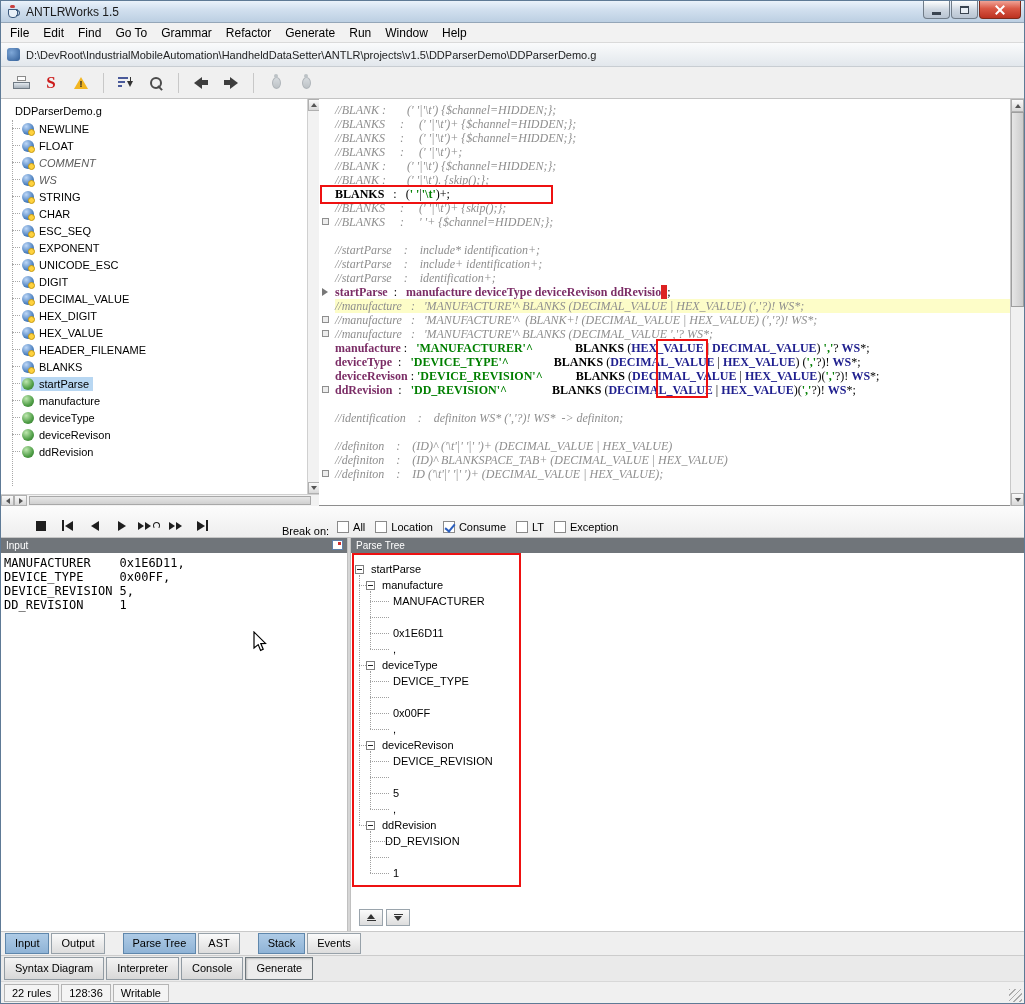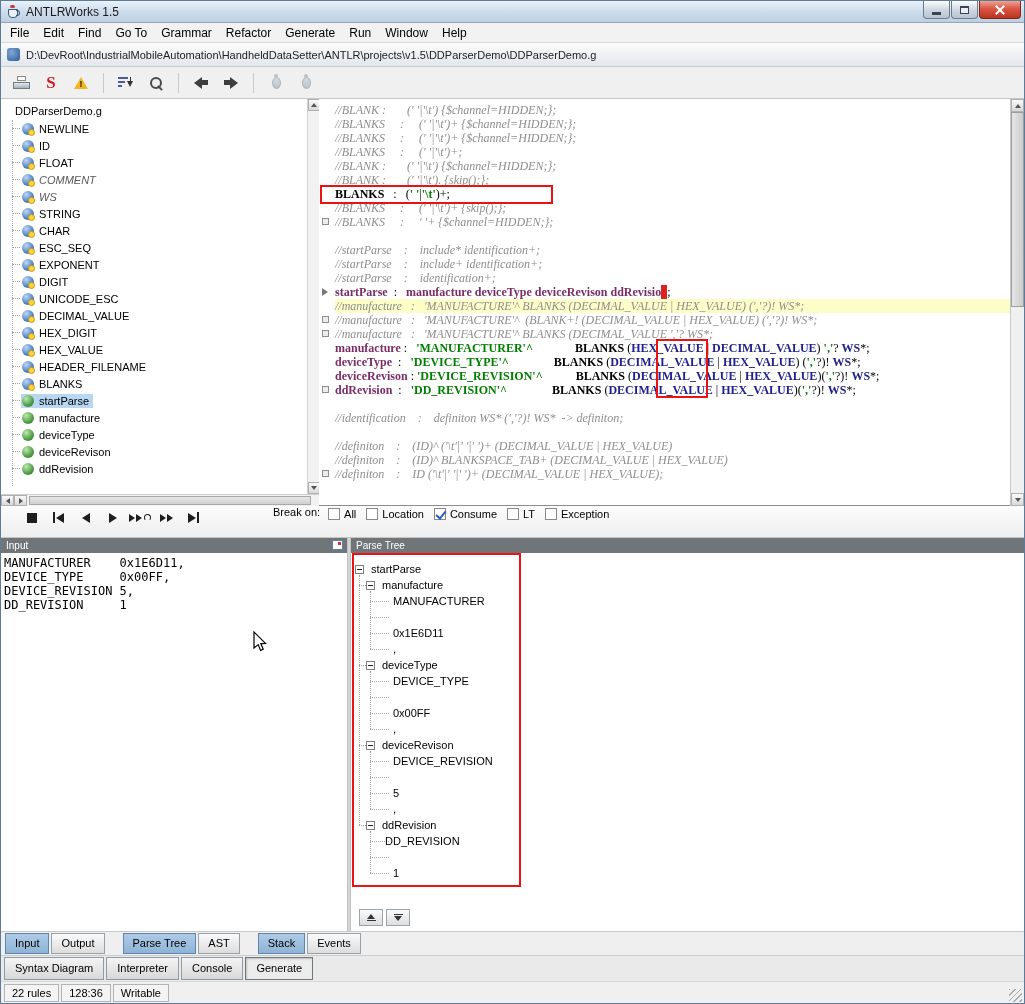--- a/index.html
+++ b/index.html
@@ -95,21 +95,21 @@
 .editor-vscroll{position:absolute;right:0;top:0;width:14px;height:407px;background:#F0F0F0;border-left:1px solid #C8C8C8;}
 .editor-vscroll .up{top:0;left:0;width:13px;height:13px;}
 .editor-vscroll .down{bottom:0;left:0;width:13px;height:13px;}
 .sb-thumb{position:absolute;top:13px;left:0;width:13px;height:195px;background:linear-gradient(90deg,#E6E6E6,#CCCCCC);border:1px solid #9E9E9E;}
 .tree-hscroll{position:absolute;left:0;top:395px;width:318px;height:12px;background:#F2F2F2;border-top:1px solid #D0D0D0;}
 .tree-hscroll .left{left:0;top:0;width:13px;height:11px;}
 .tree-hscroll .right{left:13px;top:0;width:13px;height:11px;}
 .hthumb{position:absolute;left:28px;top:1px;width:282px;height:9px;background:linear-gradient(#E6E6E6,#D0D0D0);border:1px solid #A8A8A8;}
 
 
-.debugbar{flex:0 0 32px;display:flex;align-items:flex-start;padding-left:17px;background:linear-gradient(#FCFCFC,#EEEEEE);border-bottom:1px solid #C6C6C6;}
+.debugbar{flex:0 0 32px;display:flex;align-items:flex-end;padding-left:26px;background:linear-gradient(#FCFCFC,#EEEEEE);border-bottom:1px solid #C6C6C6;}
 .dbtn{width:27px;height:23px;background:transparent;border:none;display:flex;align-items:center;justify-content:center;gap:1px;}
 .ic-stop{width:10px;height:10px;background:#1E1E1E;}
 .bar-l{width:2px;height:11px;background:#1E1E1E;}
 .bar-r{width:2px;height:11px;background:#1E1E1E;}
 .tri-l{width:0;height:0;border-top:5px solid transparent;border-bottom:5px solid transparent;border-right:8px solid #1E1E1E;}
 .tri-r{width:0;height:0;border-top:5px solid transparent;border-bottom:5px solid transparent;border-left:8px solid #1E1E1E;}
 .tri-r.sm,.tri-l.sm{border-top-width:4px;border-bottom-width:4px;border-left-width:6px;}
 .loop{width:7px;height:7px;border:1px solid #1E1E1E;border-radius:50%;border-bottom-color:transparent;margin-left:1px;}
 .break-label{margin-left:66px;margin-right:8px;font-size:11px;}
 .cb-wrap{display:inline-flex;align-items:center;margin-right:10px;}
@@ -254,26 +254,20 @@
       <div class="rt-items" id="ruleTreeItems">
           <div class="rt-row">
             <span class="rt-inner">
               <span class="rt-icon ric-l"></span>
               <span class="rt-label">NEWLINE</span>
             </span>
           </div>
           <div class="rt-row">
             <span class="rt-inner">
               <span class="rt-icon ric-l"></span>
-              <span class="rt-label">ID</span>
-            </span>
-          </div>
-          <div class="rt-row">
-            <span class="rt-inner">
-              <span class="rt-icon ric-l"></span>
               <span class="rt-label">FLOAT</span>
             </span>
           </div>
           <div class="rt-row">
             <span class="rt-inner">
               <span class="rt-icon ric-l"></span>
               <span class="rt-label it">COMMENT</span>
             </span>
           </div>
           <div class="rt-row">
@@ -302,27 +296,27 @@
           </div>
           <div class="rt-row">
             <span class="rt-inner">
               <span class="rt-icon ric-l"></span>
               <span class="rt-label">EXPONENT</span>
             </span>
           </div>
           <div class="rt-row">
             <span class="rt-inner">
               <span class="rt-icon ric-l"></span>
+              <span class="rt-label">UNICODE_ESC</span>
+            </span>
+          </div>
+          <div class="rt-row">
+            <span class="rt-inner">
+              <span class="rt-icon ric-l"></span>
               <span class="rt-label">DIGIT</span>
-            </span>
-          </div>
-          <div class="rt-row">
-            <span class="rt-inner">
-              <span class="rt-icon ric-l"></span>
-              <span class="rt-label">UNICODE_ESC</span>
             </span>
           </div>
           <div class="rt-row">
             <span class="rt-inner">
               <span class="rt-icon ric-l"></span>
               <span class="rt-label">DECIMAL_VALUE</span>
             </span>
           </div>
           <div class="rt-row">
             <span class="rt-inner">

